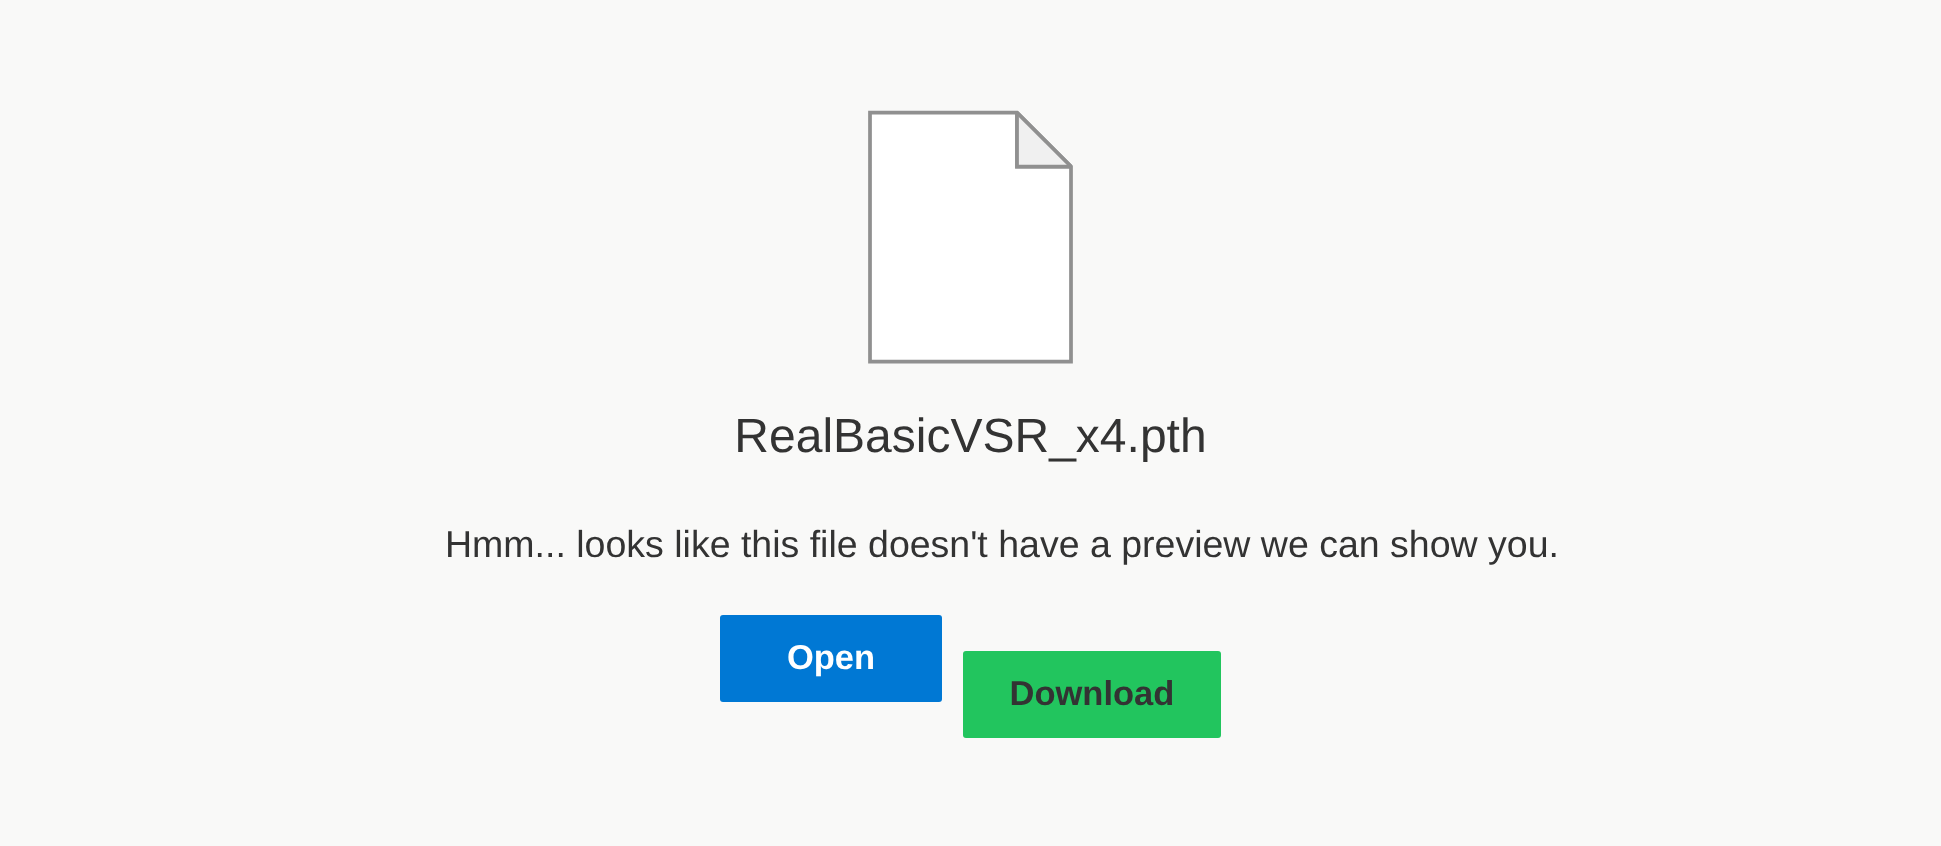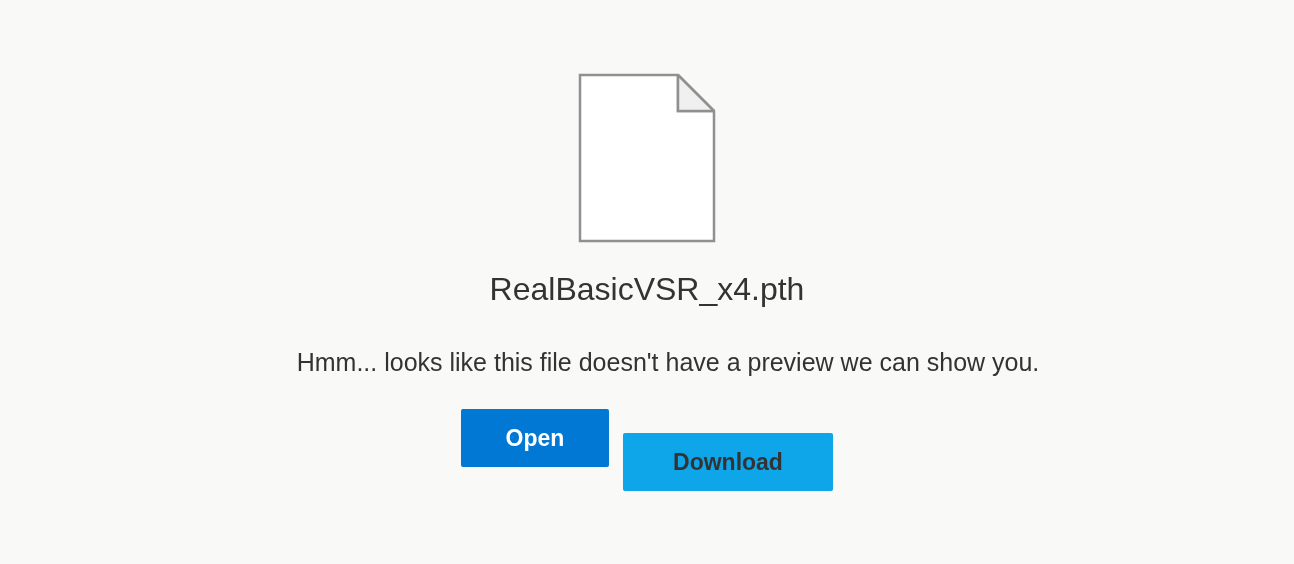--- a/index.html
+++ b/index.html
@@ -53,23 +53,23 @@
       display: flex;
       align-items: center;
       justify-content: center;
     }
     .btn-primary {
       background-color: #0078d4;
       color: #ffffff;
       width: 148px;
     }
     .btn-secondary {
-      background-color: #0ea5e9;
+      background-color: #22c55e;
       color: #333333;
-      width: 210px;
+      width: 172px;
       margin-top: 24px;
     }
   </style>
 </head>
 <body>
 
 <div class="container">
   <div class="file-icon-wrapper">
     <svg width="138" height="170" viewBox="0 0 138 170">
       <path d="M 2 2 L 100 2 L 136 38 L 136 168 L 2 168 Z" fill="#ffffff" stroke="#909090" stroke-width="2.5" stroke-linejoin="miter"></path>

